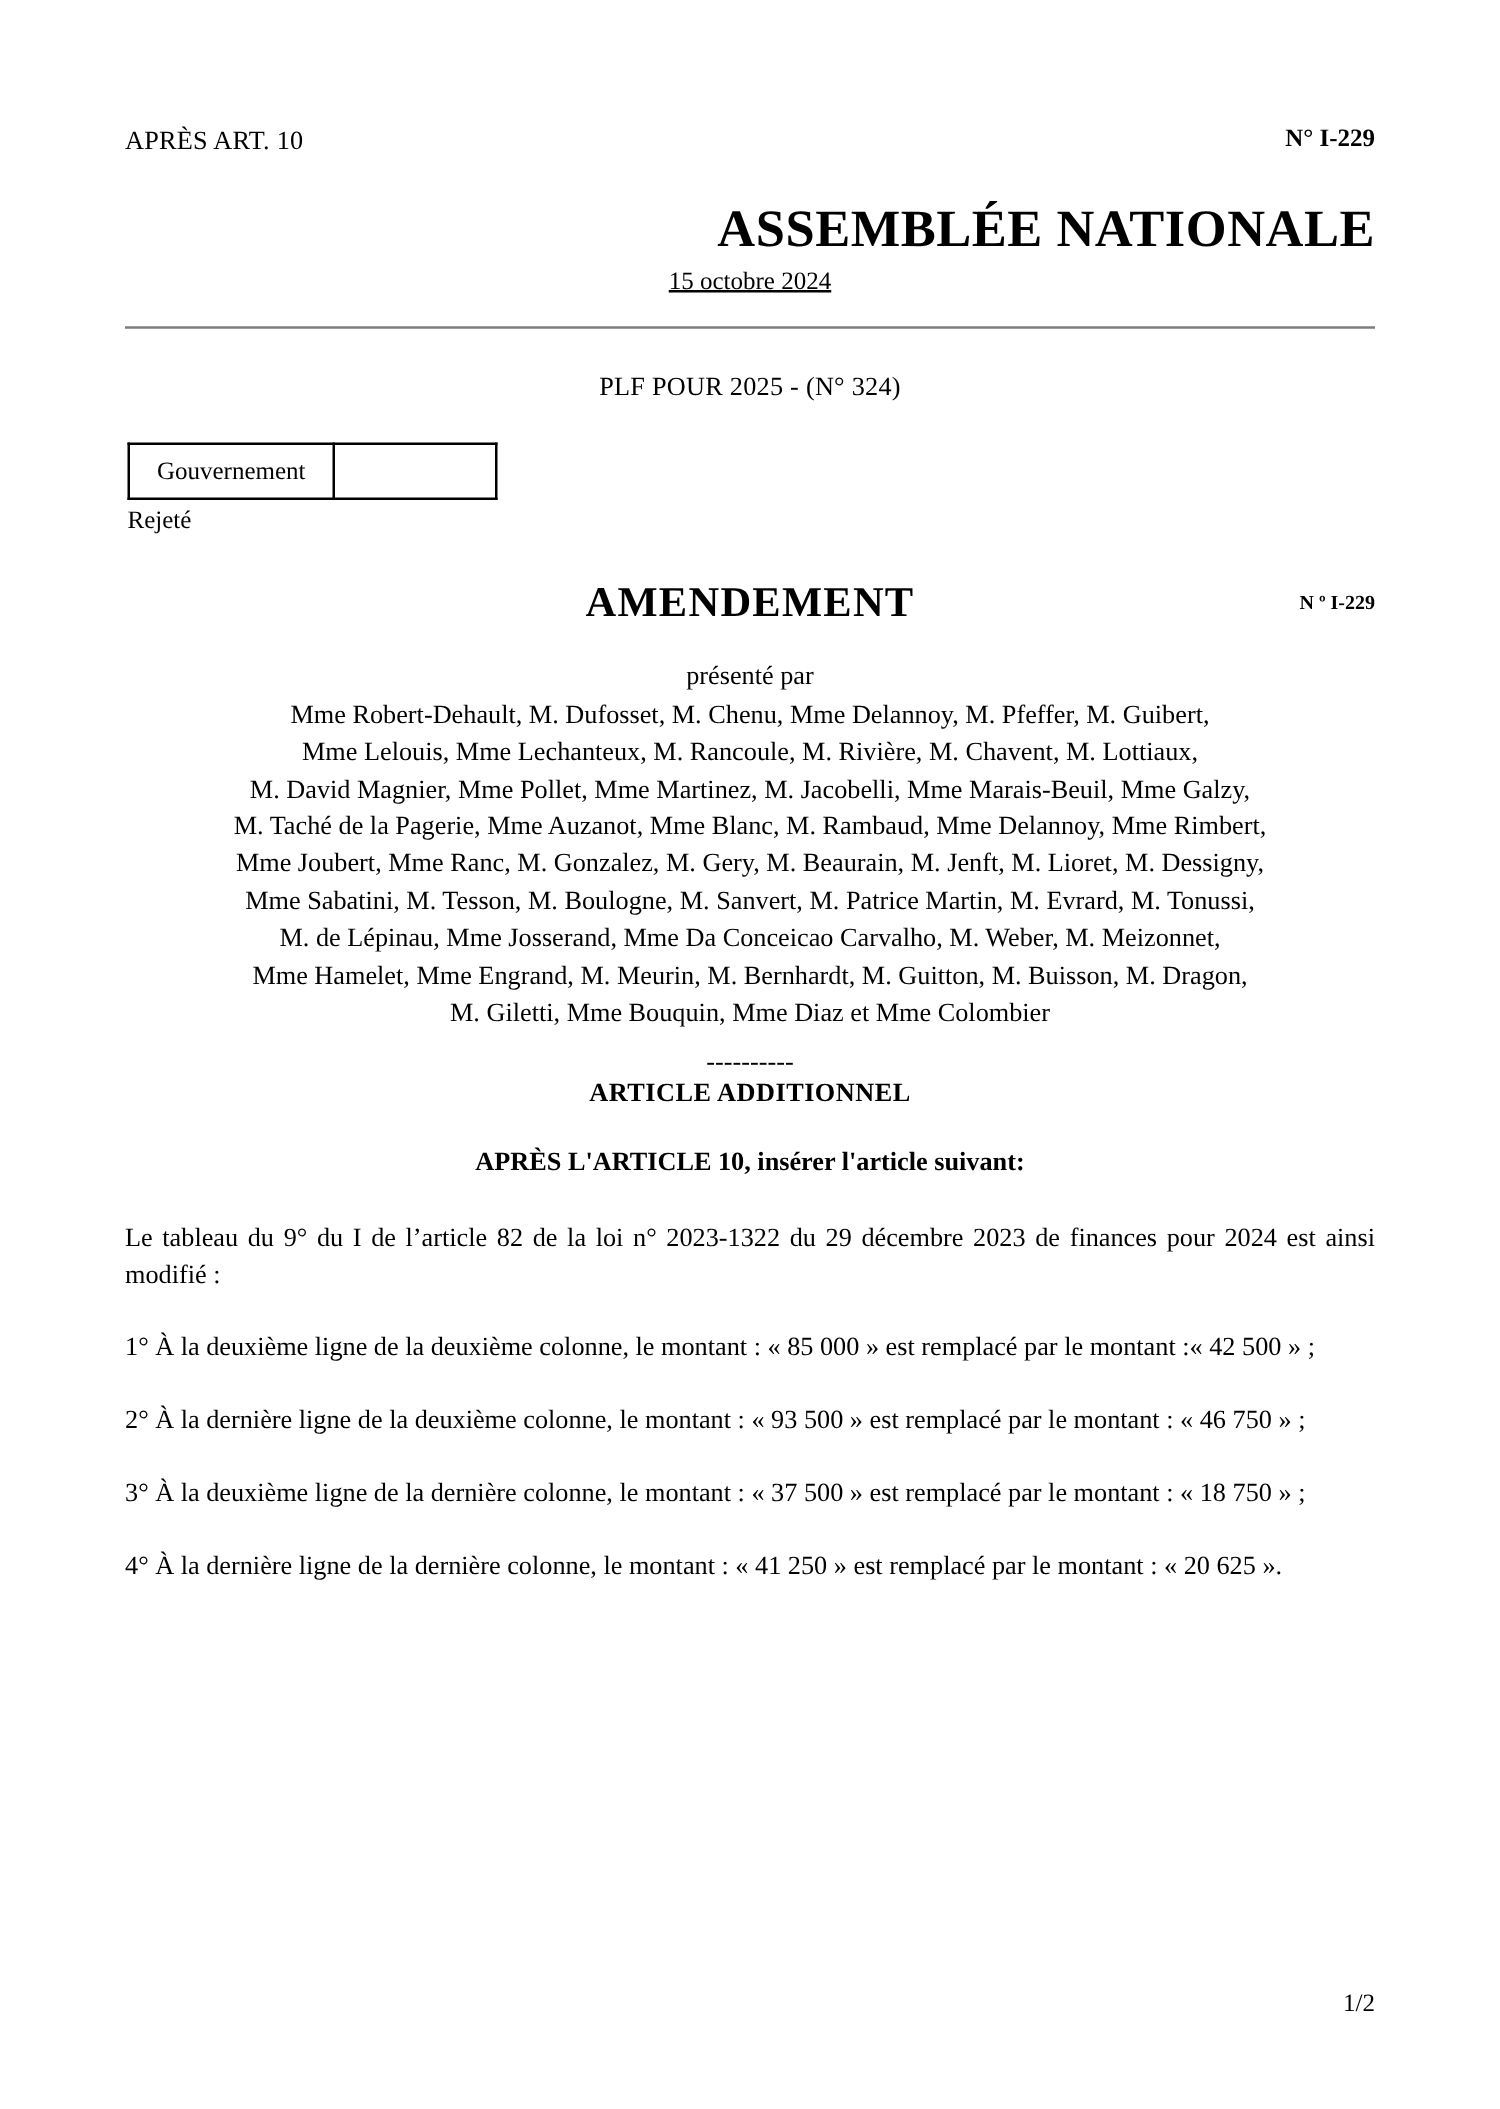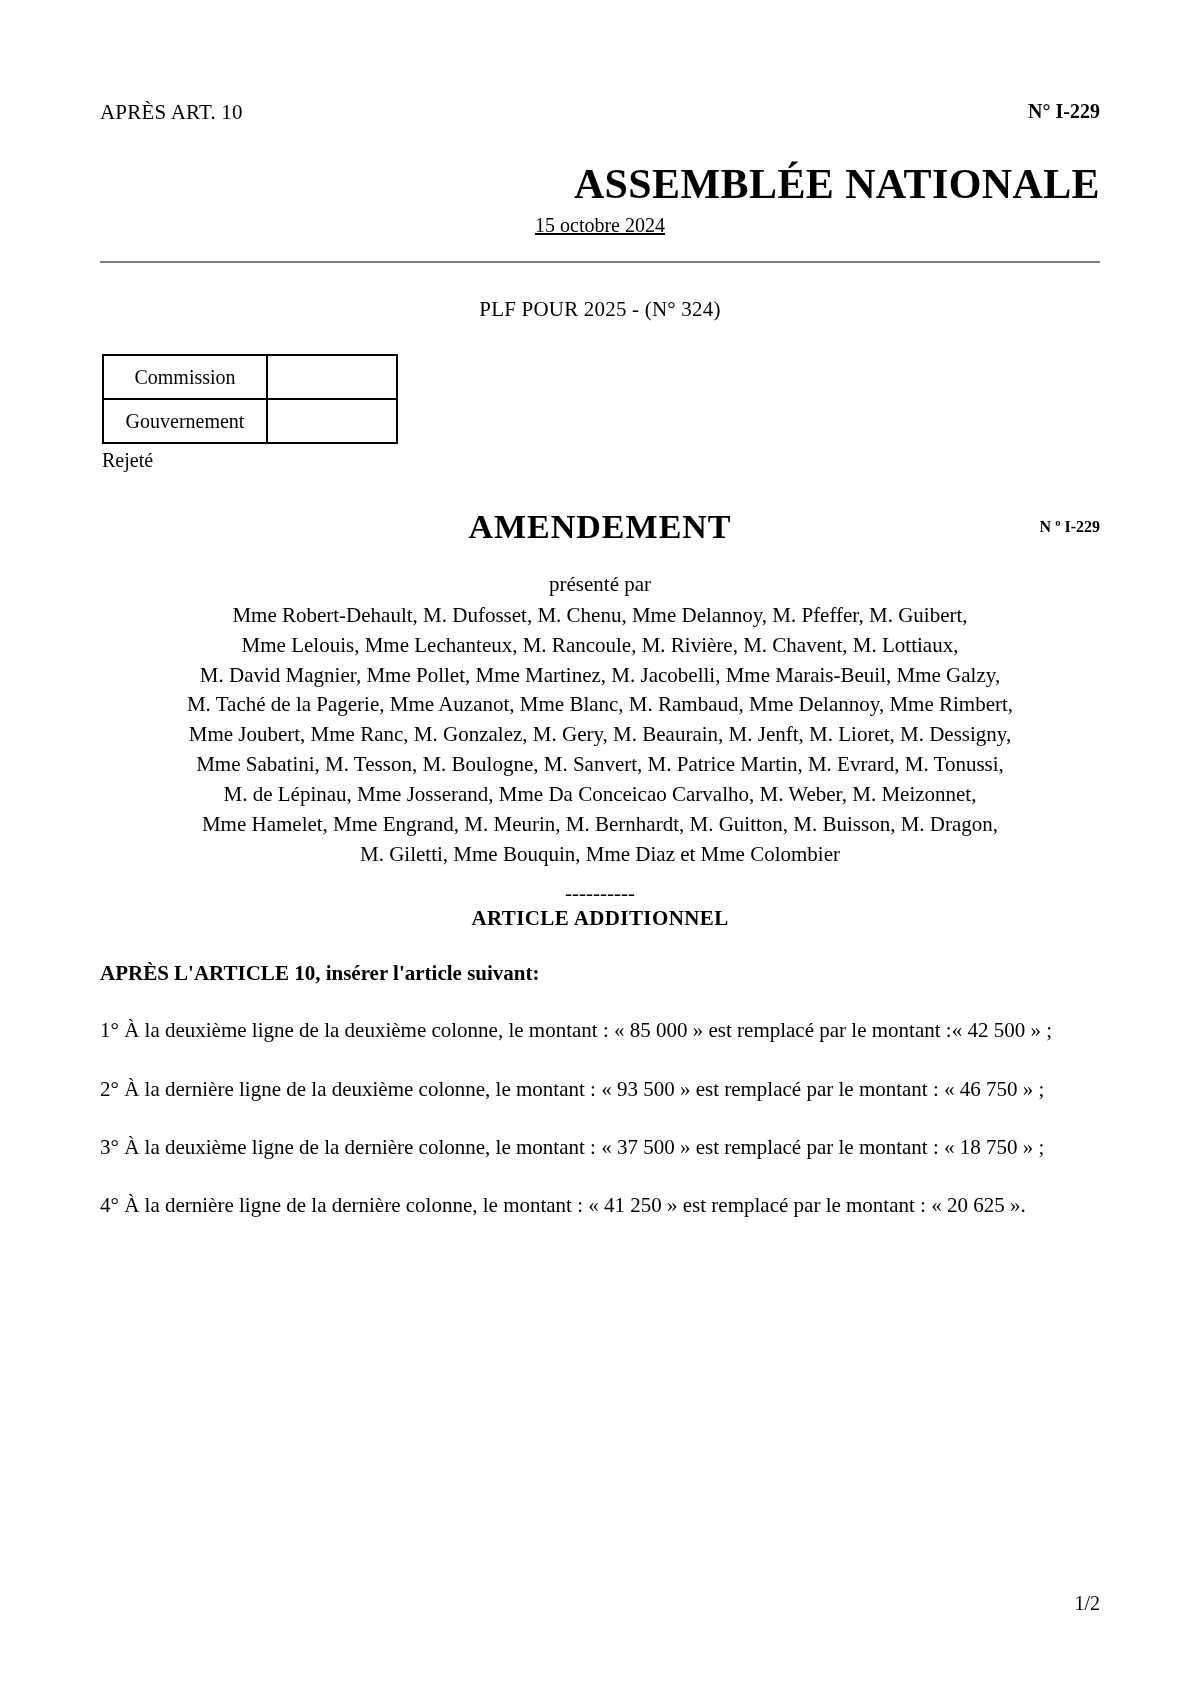--- a/index.html
+++ b/index.html
@@ -145,21 +145,21 @@
     margin-top: 12px;
   }
 
   .article-additionnel {
     text-align: center;
     font-size: 21px;
     font-weight: bold;
     letter-spacing: 0.4px;
   }
   .apres-article {
-    text-align: left;
+    text-align: center;
     font-size: 21px;
     font-weight: bold;
     margin-top: 30px;
   }
 
   
   .body-par {
     font-size: 21px;
     line-height: 1.35;
     text-align: justify;
@@ -189,24 +189,20 @@
 
   <div class="assemblee">ASSEMBLÉE NATIONALE</div>
   <div class="date-line">15 octobre 2024</div>
 
   <hr class="rule">
 
   <div class="plf">PLF POUR 2025 - (N° 324)</div>
 
   <table class="avis-table">
     <tbody>
-      <tr>
-        <td class="label-cell">Commission</td>
-        <td class="value-cell"></td>
-      </tr>
       <tr>
         <td class="label-cell">Gouvernement</td>
         <td class="value-cell"></td>
       </tr>
     </tbody>
   </table>
 
   <div class="rejete">Rejeté</div>
 
   <div class="amendement-row">
@@ -226,20 +222,21 @@
     <div>M. de Lépinau, Mme Josserand, Mme Da Conceicao Carvalho, M. Weber, M. Meizonnet,</div>
     <div>Mme Hamelet, Mme Engrand, M. Meurin, M. Bernhardt, M. Guitton, M. Buisson, M. Dragon,</div>
     <div>M. Giletti, Mme Bouquin, Mme Diaz et Mme Colombier</div>
   </div>
 
   <div class="separator">----------</div>
 
   <div class="article-additionnel">ARTICLE ADDITIONNEL</div>
   <div class="apres-article">APRÈS L'ARTICLE 10, insérer l'article suivant:</div>
 
+  <div class="body-par first">Le tableau du 9° du I de l’article 82 de la loi n° 2023-1322 du 29 décembre 2023 de finances pour 2024 est ainsi modifié :</div>
   <div class="body-par">1° À la deuxième ligne de la deuxième colonne, le montant : « 85 000 » est remplacé par le montant :« 42 500 » ;</div>
   <div class="body-par">2° À la dernière ligne de la deuxième colonne, le montant : « 93 500 » est remplacé par le montant : « 46 750 » ;</div>
   <div class="body-par">3° À la deuxième ligne de la dernière colonne, le montant : « 37 500 » est remplacé par le montant : « 18 750 » ;</div>
   <div class="body-par">4° À la dernière ligne de la dernière colonne, le montant : « 41 250 » est remplacé par le montant : « 20 625 ».</div>
 
   <div class="footer">1/2</div>
 
 </div>
 
 </body></html>

